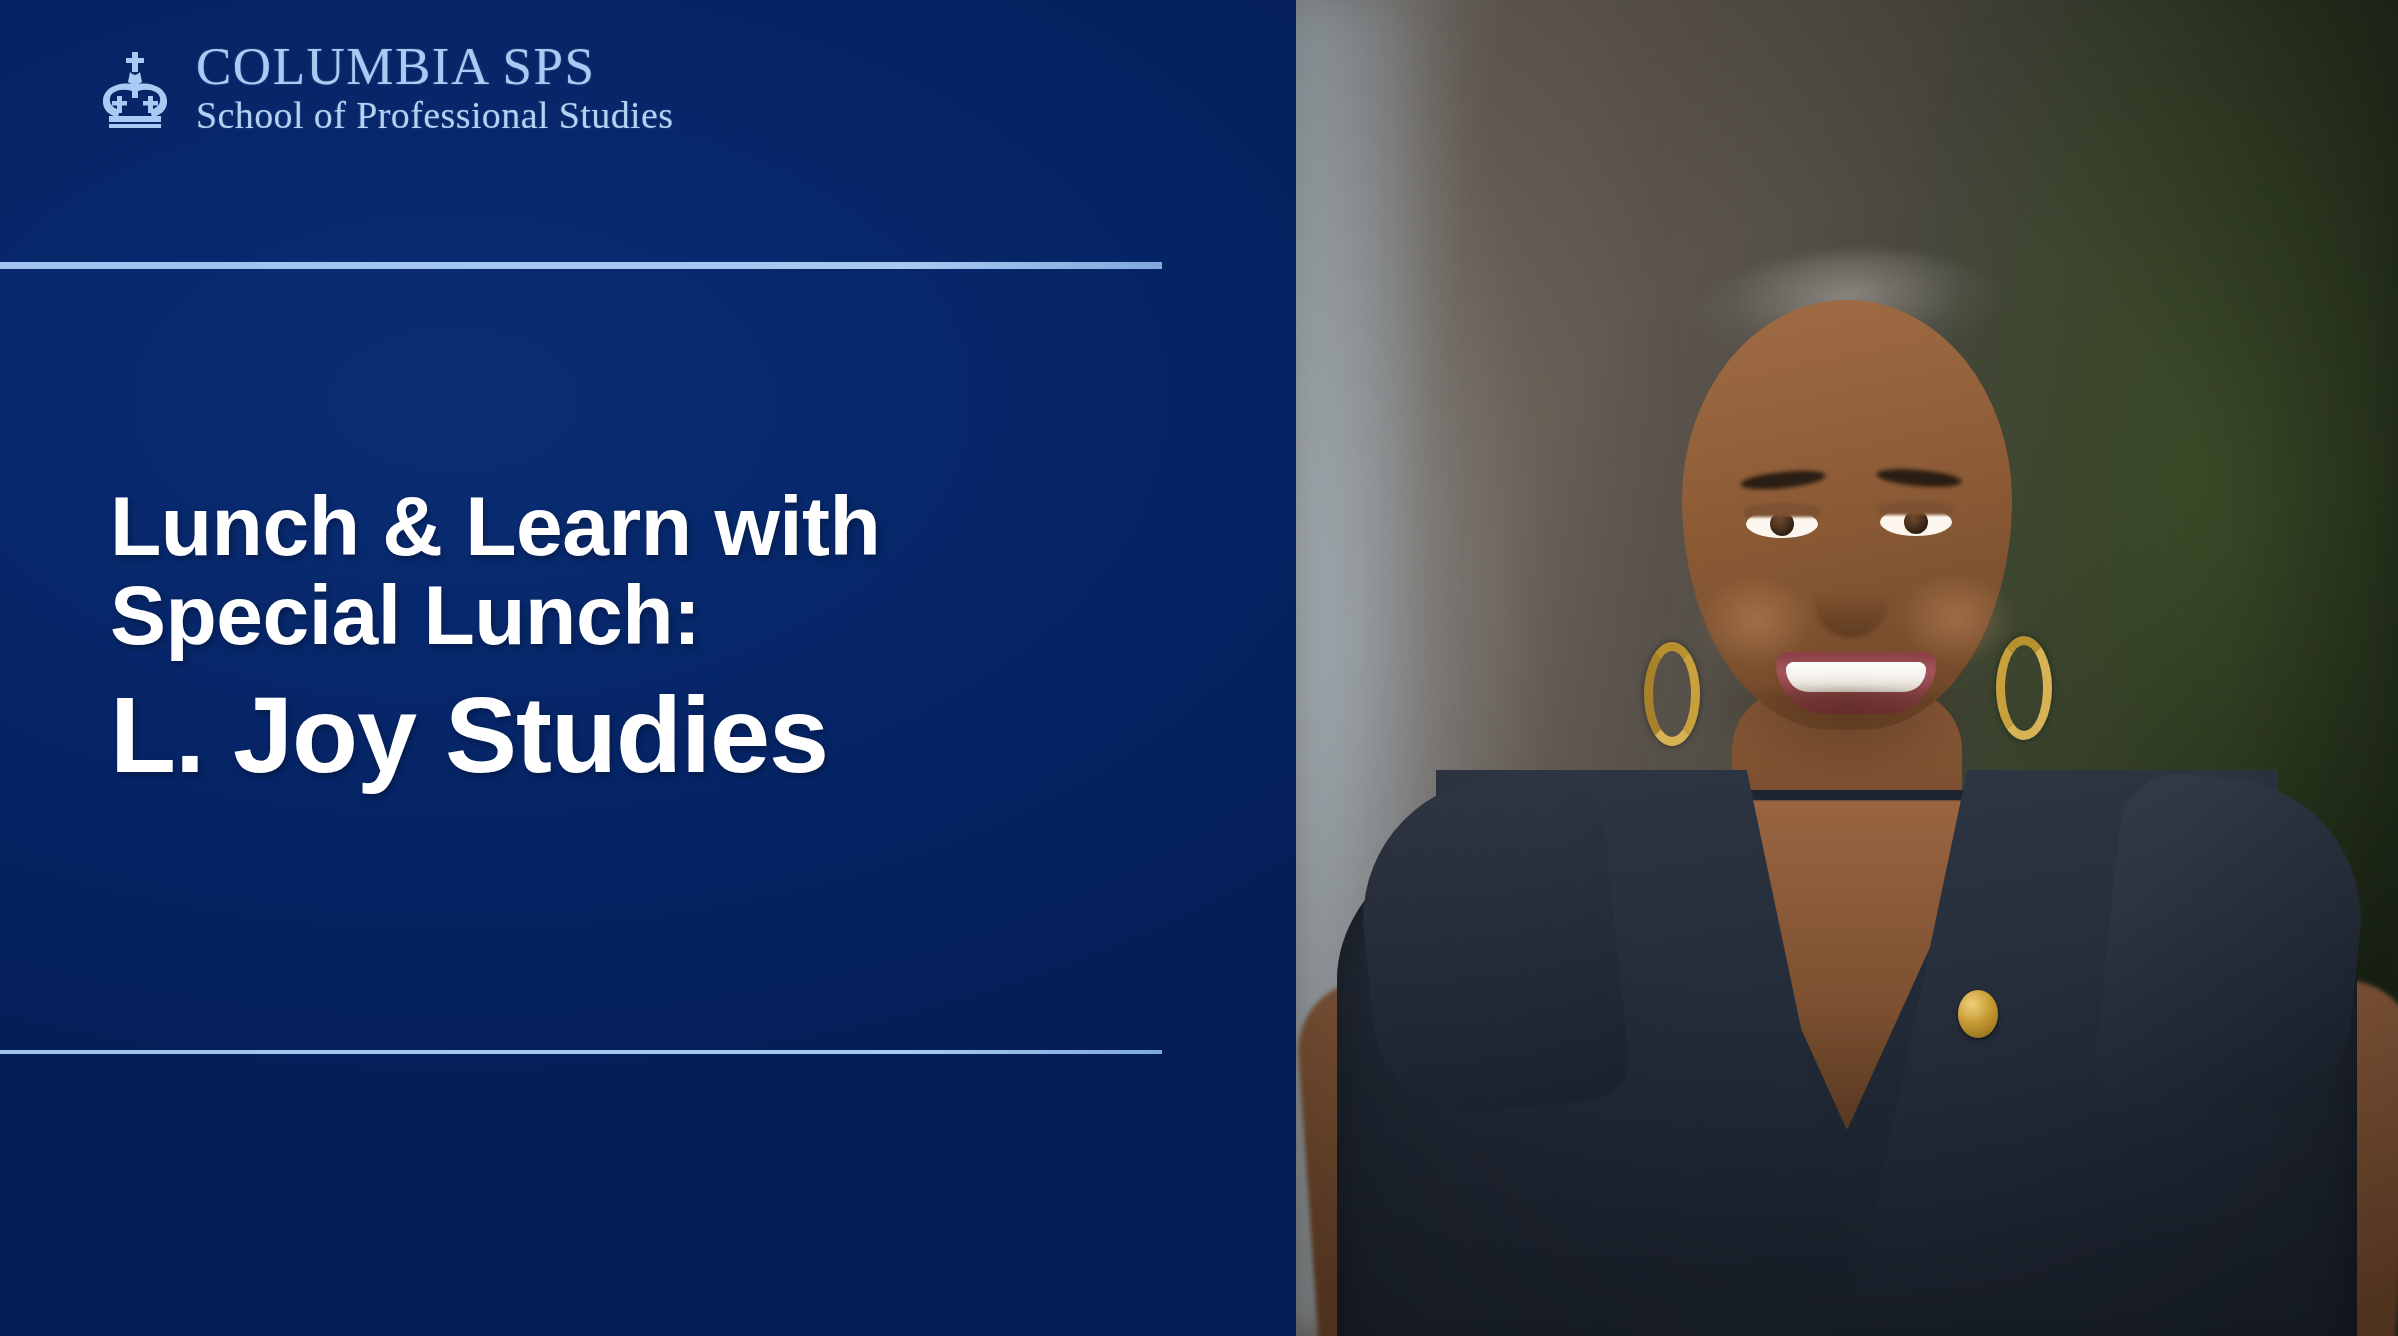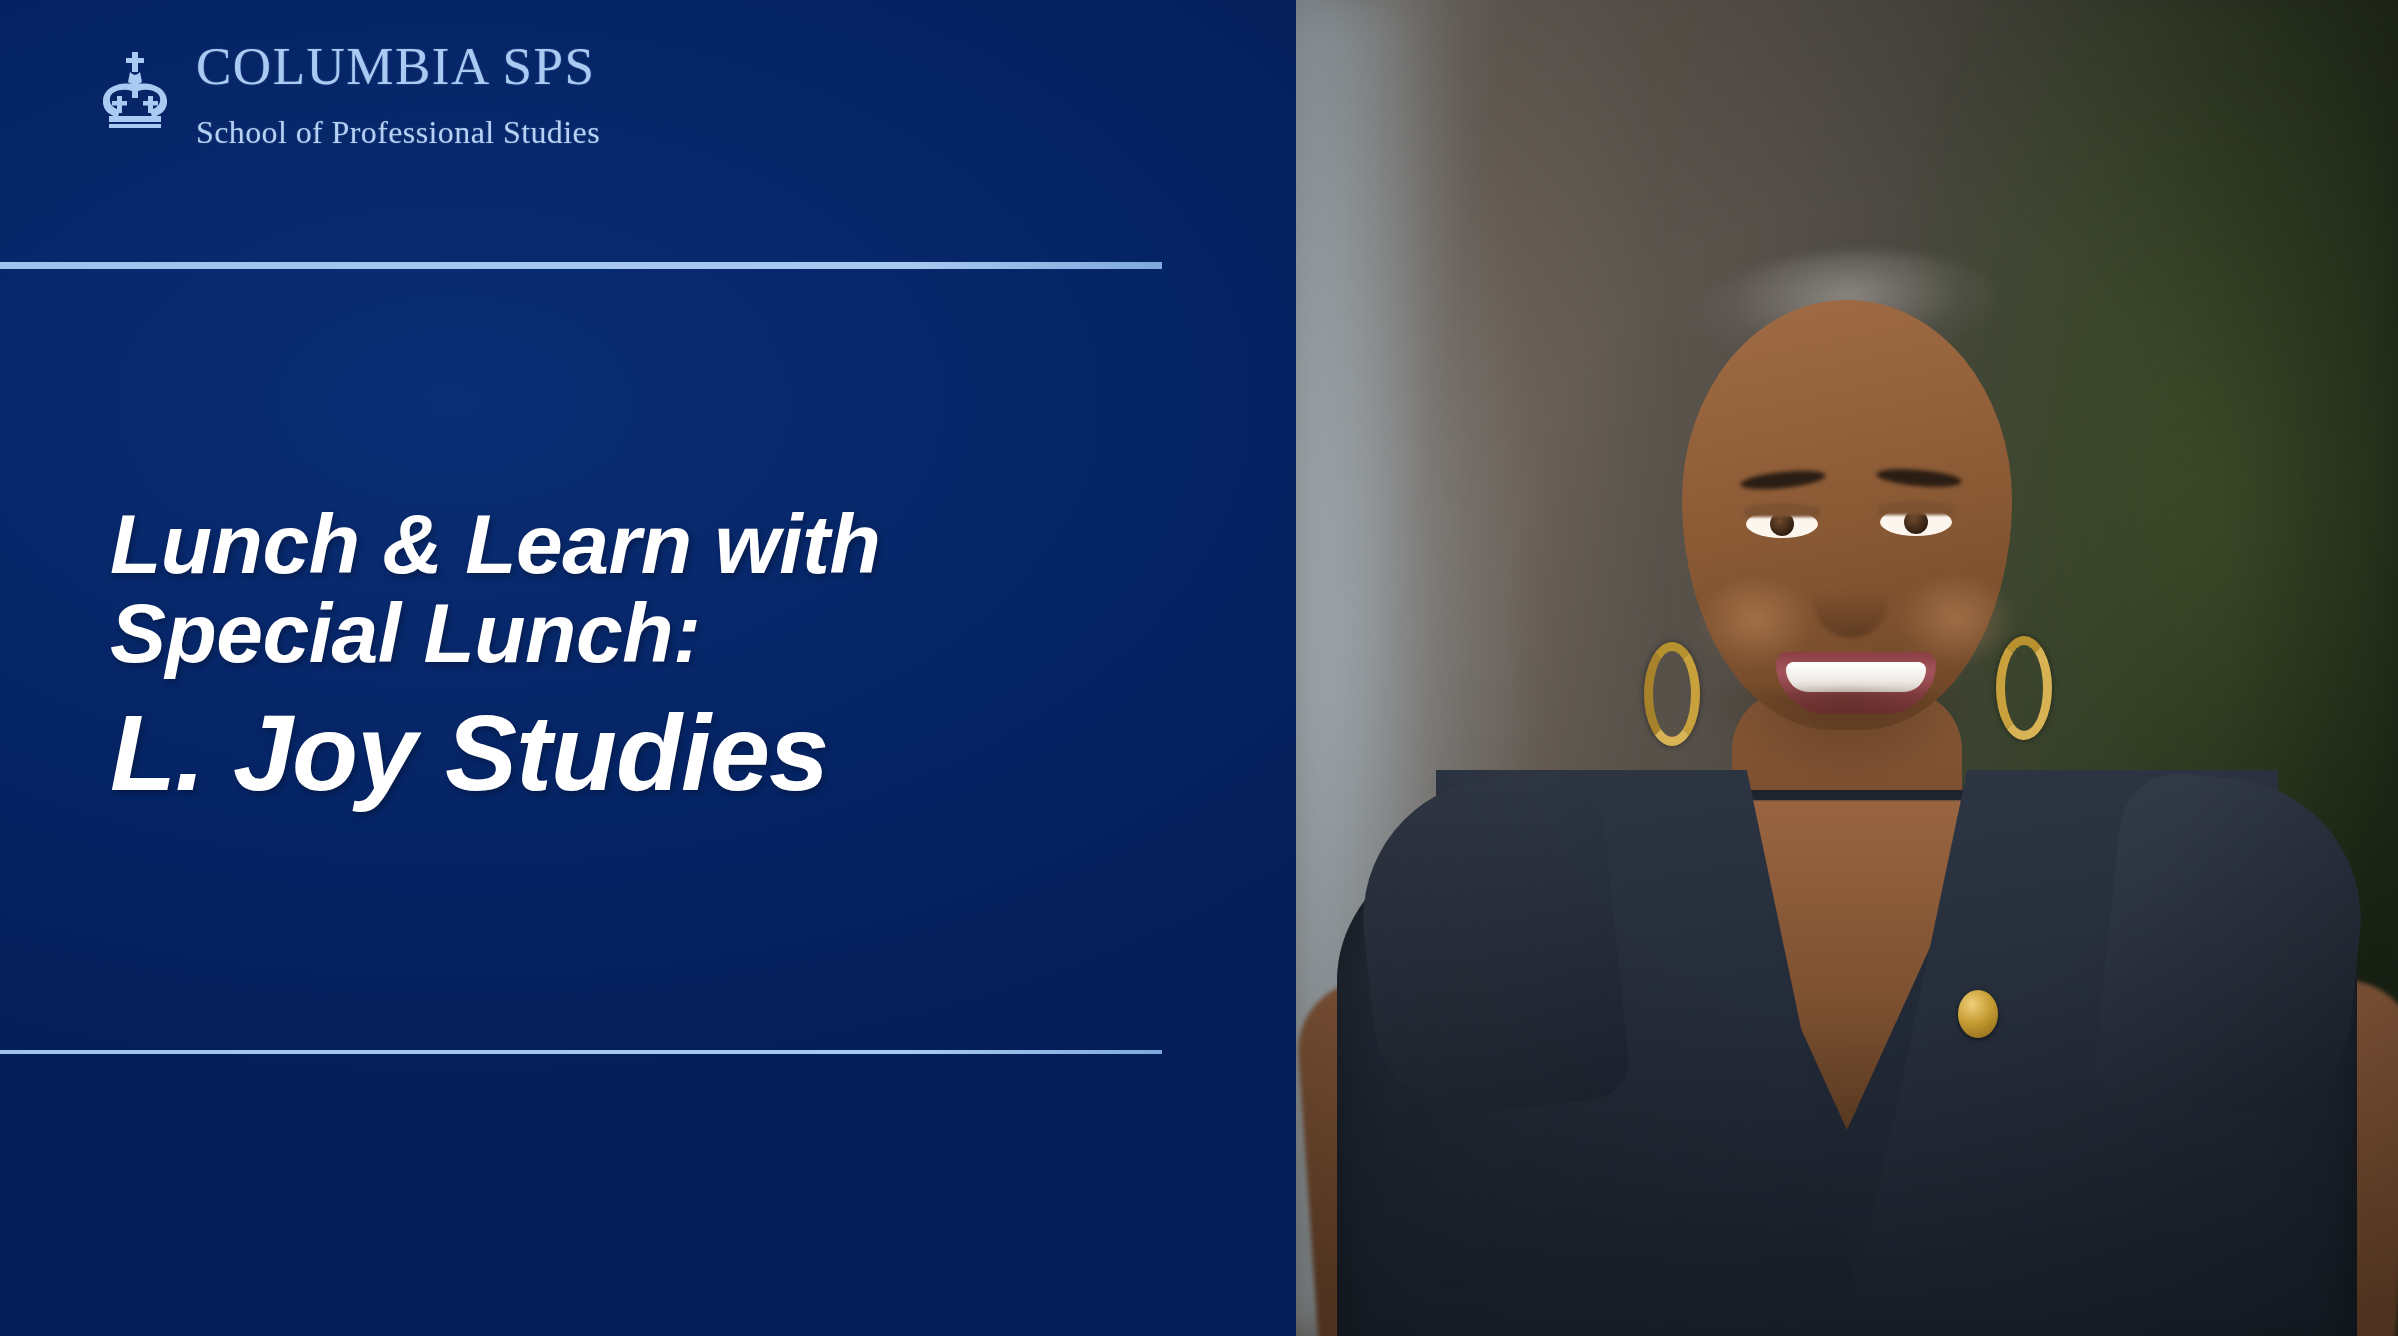--- a/index.html
+++ b/index.html
@@ -44,43 +44,42 @@
     font-size:53px;
     letter-spacing:1.5px;
     color:#a9caf2;
     line-height:1.0;
     white-space:nowrap;
     font-variant:small-caps;
     text-shadow:0 0 2px rgba(160,200,245,.35);
   }
   .sub-wordmark {
     font-family:"Liberation Serif", serif;
-    font-size:32px;
+    font-size:38px;
     color:#b6d1f3;
     letter-spacing:.4px;
-    margin-top:21px;
+    margin-top:0;
     white-space:nowrap;
     text-shadow:0 0 2px rgba(160,200,245,.3);
   }
 
   
   .rule {
     position:absolute;
     left:0;
     background:linear-gradient(to right, #9fc3ee 0%, #a8c9f1 78%, #7fa9dd 100%);
   }
   .rule-top { top:262px; width:1162px; height:7px; }
   .rule-bottom { top:1050px; width:1162px; height:4px; }
 
   
   .headline-block {
     position:absolute;
-    left:110px; top:500px;
+    left:110px; top:482px;
     width:1120px;
-    font-style:italic;
   }
   .headline-line {
     color:#ffffff;
     font-weight:bold;
     font-family:"Liberation Sans", sans-serif;
     letter-spacing:-0.5px;
     white-space:nowrap;
     text-shadow:2px 3px 6px rgba(0,0,0,.30);
   }
   .headline-lead {

